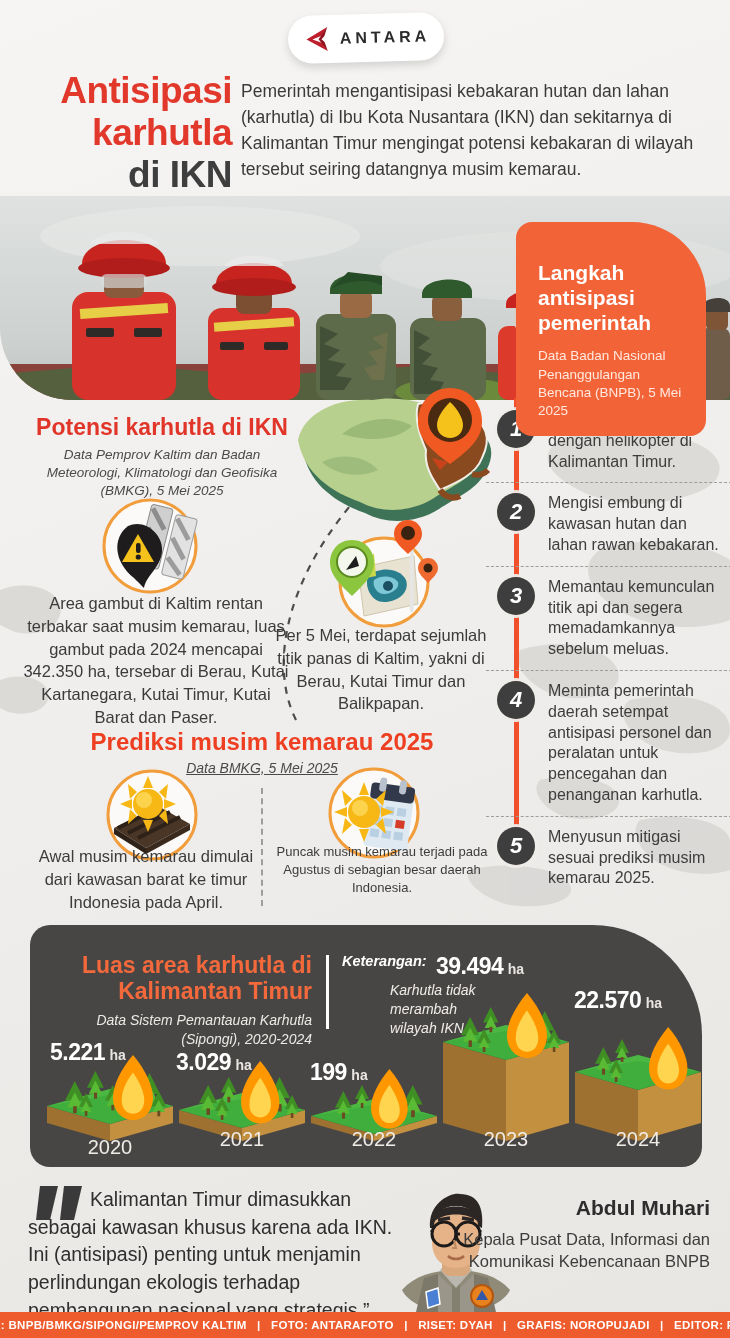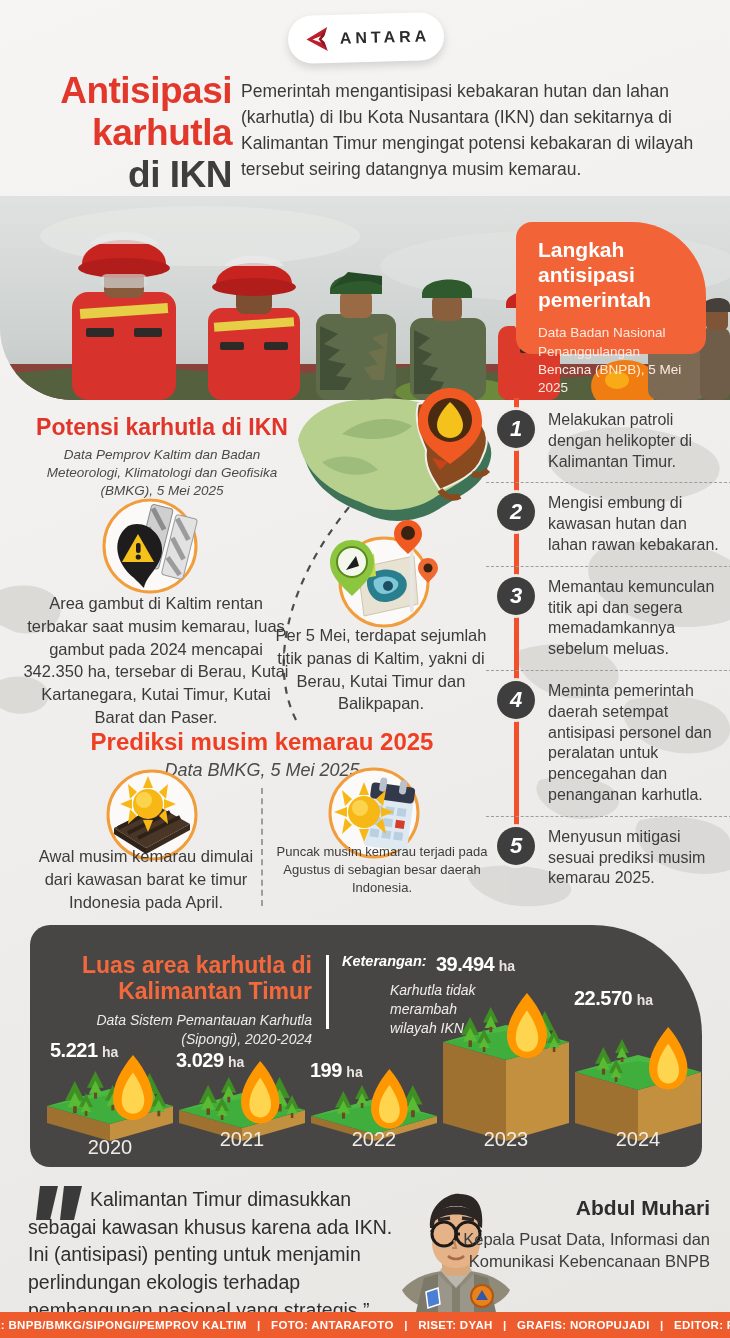--- a/index.html
+++ b/index.html
@@ -18,22 +18,22 @@
   .logo-text{ font-weight:bold; letter-spacing:4px; font-size:16px; color:#2b2b2b;}
   .title-block{ left:26px; top:70px; width:206px; text-align:right; font-weight:800; line-height:1.13; font-size:37px; letter-spacing:-0.5px;}
   .title-red{ color:#e2382c; }
   .title-dark{ color:#3e3e3e; }
   .intro{ left:241px; top:79px; width:465px; font-size:17.5px; line-height:1.48; color:#3a3a3a;}
 
   
   .photo-wrap{ left:0; top:196px; width:730px; height:204px; overflow:hidden; border-radius:0 0 0 72px;}
 
   
-  .orange-box{ left:516px; top:222px; width:190px; height:132px; background:#f26337;
-    border-radius:16px 74px 16px 16px; color:#fff; padding:16px 20px 0 22px; z-index:6;}
+  .orange-box{ left:516px; top:222px; width:190px; height:214px; background:#f26337;
+    border-radius:16px 74px 16px 16px; color:#fff; padding:39px 20px 0 22px; z-index:6;}
   .orange-box h2{ font-size:21px; line-height:1.18; font-weight:800;}
   .orange-box .src{ margin-top:12px; font-size:13.5px; line-height:1.35; color:#ffe9df;}
 
   
   .step-line{ left:514px; top:398px; width:5px; height:468px; background:#f1502a; z-index:1;}
   .steps{ left:486px; top:400px; width:246px; z-index:2;}
   .step{ display:flex; gap:13px; padding:8px 0 10px 0;}
   .step + .step{ border-top:1.5px dashed #9d9d9b; }
   .step-num{ flex:0 0 38px; width:38px; height:38px; border-radius:50%; background:#3f3e3e;
     color:#fff; font-weight:bold; font-style:italic; font-size:22px; display:flex;
@@ -43,37 +43,37 @@
 
   
   .sec-head{ font-weight:800; color:#e1352a; text-align:center;}
   .potensi-head{ left:30px; top:414px; width:264px; font-size:23px;}
   .potensi-src{ left:42px; top:446px; width:240px; text-align:center; font-style:italic; font-size:13.5px; line-height:1.35; color:#4a4a4a;}
   .peat-text{ left:22px; top:592px; width:268px; text-align:center; font-size:16.5px; line-height:1.38; color:#3b3b3b;}
   .hotspot-text{ left:270px; top:624px; width:222px; text-align:center; font-size:16.5px; line-height:1.38; color:#3b3b3b;}
 
   
   .prediksi-head{ left:30px; top:728px; width:464px; font-size:24px; color:#ee3f22;}
-  .prediksi-src{ left:30px; top:760px; width:464px; text-align:center; font-style:italic; font-size:18px; color:#4a4a4a;}
+  .prediksi-src{ left:30px; top:760px; width:464px; text-align:center; font-style:italic; font-size:14px; color:#4a4a4a;text-decoration:underline;}
   .pred-divider{ left:261px; top:788px; height:118px; border-left:2px dashed #9d9d9b;}
   .pred-left-text{ left:27px; top:845px; width:238px; text-align:center; font-size:16.5px; line-height:1.38;}
   .pred-right-text{ left:274px; top:843px; width:216px; text-align:center; font-size:13px; line-height:1.38;}
 
   
   .dark-panel{ left:30px; top:925px; width:672px; height:242px; background:#484645;
     border-radius:20px 110px 20px 20px; z-index:3; color:#fff;}
   .panel-title{ position:absolute; left:30px; top:27px; width:252px; text-align:right;
     font-size:23px; line-height:1.15; font-weight:800; color:#f4693c;}
   .panel-src{ position:absolute; left:22px; top:86px; width:260px; text-align:right;
     font-style:italic; font-size:14px; line-height:1.35; color:#eceae6;}
   .panel-divider{ position:absolute; left:296px; top:30px; width:3px; height:74px; background:#fdfdfd;}
   .panel-note-label{ position:absolute; left:312px; top:28px; font-style:italic; font-weight:bold; font-size:14.5px; color:#fff;}
   .panel-note{ position:absolute; left:312px; top:56px; width:112px; font-style:italic; font-size:14px; line-height:1.35; color:#f0ede8;margin-left:48px;}
   .val{ position:absolute; white-space:nowrap; color:#fff;}
-  .val b{ font-size:20px; letter-spacing:-0.5px;}
+  .val b{ font-size:23px; letter-spacing:-0.5px;}
   .val span{ font-size:14px; font-weight:bold; color:#e9e6e2;}
   .year{ position:absolute; top:203px; width:134px; text-align:center; font-size:20px; color:#efece8;}
   .block{ position:absolute; top:48px; width:134px; height:170px;}
 
   
   .quote-mark{ left:36px; top:1186px;}
   .quote-text{ left:28px; top:1186px; width:366px; font-size:19.5px; line-height:1.42; color:#2e2e2e; text-indent:62px;}
   .avatar{ left:386px; top:1182px;}
   .person-name{ left:430px; top:1196px; width:280px; text-align:right; font-size:21px; font-weight:800; color:#2d2d2d;}
   .person-title{ left:410px; top:1228px; width:300px; text-align:right; font-size:16.5px; line-height:1.35; color:#3c3c3c;}

